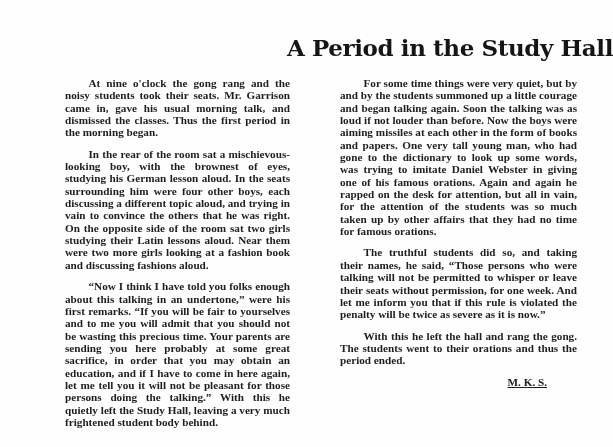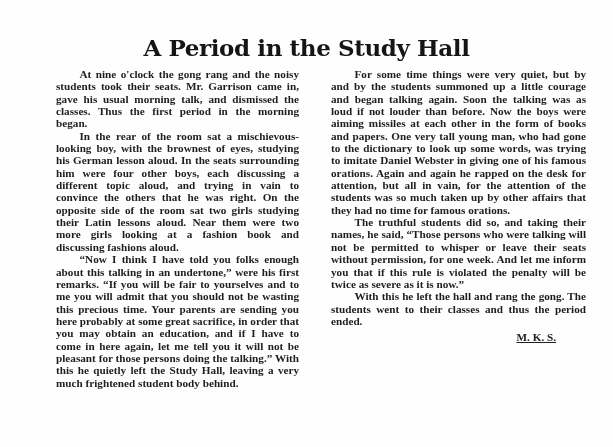--- a/index.html
+++ b/index.html
@@ -1,43 +1,43 @@
 <!DOCTYPE html>
 <html><head>
 <meta charset="utf-8">
 <style>
   html, body { margin: 0; padding: 0; background: #ffffff; }
   body { width: 613px; height: 447px; position: relative; overflow: hidden; }
   .page { position: absolute; left: 0; top: 0; width: 613px; height: 447px; background: #fefefe; }
   .title {
-    position: absolute; left: 0; top: 34px; width: 613px; text-align: center;
+    position: absolute; left: 0; top: 34px; width: 613px; text-align: right;
     font-family: "DejaVu Serif", serif; font-weight: bold; font-size: 23px;
     color: #151515; letter-spacing: -0.4px; line-height: 28px;
   }
   .col {
     position: absolute; top: 68px;
     font-family: "Liberation Serif", serif; font-size: 11.2px; line-height: 12.35px;
     color: #1e1e1e; text-align: justify; font-weight: bold;
   }
   .col.left { left: 56px; width: 243px; }
   .col.right { left: 331px; width: 255px; }
-  .col p { margin: 0; text-indent: 2.1em; hyphens: manual; }
+  .col p { margin: 9px; text-indent: 2.1em; hyphens: manual; }
   .sig { text-align: right; text-indent: 0 !important; margin-top: 4px !important; padding-right: 30px; text-decoration: underline; }
 </style>
 </head>
 <body>
 
 <div class="page">
   <div class="title">A Period in the Study Hall</div>
 
   <div class="col left">
     <p>At nine o'clock the gong rang and the noisy students took their seats. Mr. Garrison came in, gave his usual morning talk, and dismissed the classes. Thus the first period in the morning began.</p>
     <p>In the rear of the room sat a mischievous-looking boy, with the brownest of eyes, studying his German lesson aloud. In the seats surrounding him were four other boys, each discussing a different topic aloud, and trying in vain to convince the others that he was right. On the opposite side of the room sat two girls studying their Latin lessons aloud. Near them were two more girls looking at a fashion book and discussing fashions aloud.</p>
     <p>“Now I think I have told you folks enough about this talking in an undertone,” were his first remarks. “If you will be fair to yourselves and to me you will admit that you should not be wasting this precious time. Your parents are sending you here probably at some great sacrifice, in order that you may obtain an education, and if I have to come in here again, let me tell you it will not be pleasant for those persons doing the talking.” With this he quietly left the Study Hall, leaving a very much frightened student body behind.</p>
   </div>
 
   <div class="col right">
     <p>For some time things were very quiet, but by and by the students summoned up a little courage and be­gan talking again. Soon the talking was as loud if not louder than before. Now the boys were aiming missiles at each other in the form of books and papers. One very tall young man, who had gone to the dictionary to look up some words, was trying to imitate Daniel Web­ster in giving one of his famous orations. Again and again he rapped on the desk for attention, but all in vain, for the attention of the students was so much taken up by other affairs that they had no time for fa­mous orations.</p>
     <p>The truthful students did so, and taking their names, he said, “Those persons who were talking will not be permitted to whisper or leave their seats without permission, for one week. And let me inform you that if this rule is violated the penalty will be twice as se­vere as it is now.”</p>
-    <p>With this he left the hall and rang the gong. The students went to their classes and thus the period ended.</p>
+    <p>With this he left the hall and rang the gong. The students went to their orations and thus the period ended.</p>
     <p class="sig">M. K. S.</p>
   </div>
 </div>
 
 </body></html>

